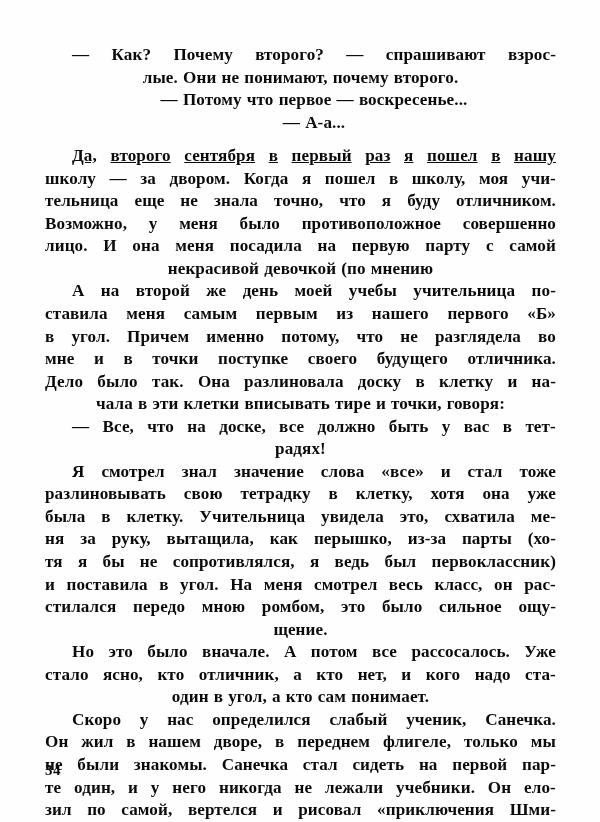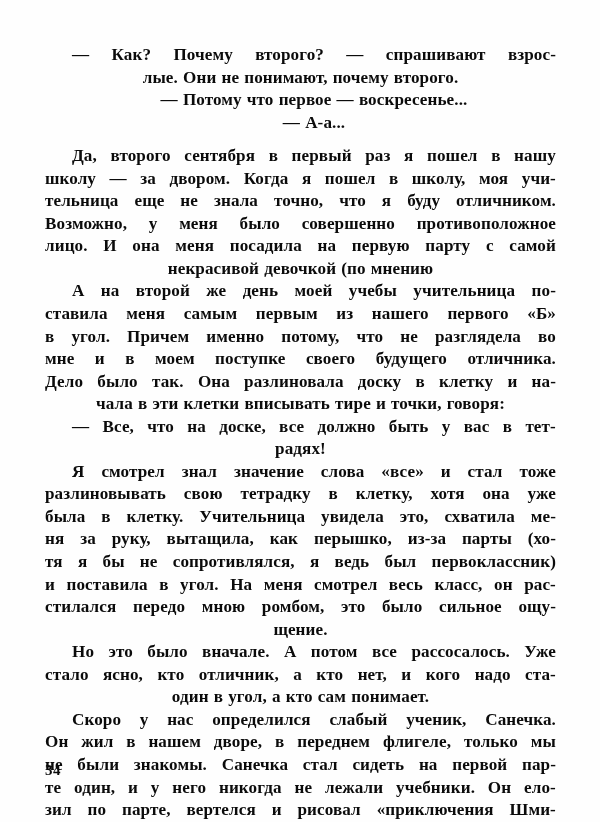--- a/index.html
+++ b/index.html
@@ -59,20 +59,21 @@
     font-family: Liberation Serif, serif;
   }
 
   .line.indent {
     padding-left: 27px;
   }
 
   
   .line.gap-before {
     margin-top: 11px;
+    text-decoration: underline;
   }
 
   .w {
     display: inline-block;
   }
 
   .page-number {
     position: absolute;
     left: 45px;
     top: 762px;
@@ -96,29 +97,29 @@
       <div class="para">
         <div class="line last indent"><span class="w">—</span><span class="w">Потому</span><span class="w">что</span><span class="w">первое</span><span class="w">—</span><span class="w">воскресенье...</span></div>
       </div>
       <div class="para">
         <div class="line last indent"><span class="w">—</span><span class="w">А-а...</span></div>
       </div>
       <div class="para">
         <div class="line just indent gap-before"><span class="w">Да,</span><span class="w">второго</span><span class="w">сентября</span><span class="w">в</span><span class="w">первый</span><span class="w">раз</span><span class="w">я</span><span class="w">пошел</span><span class="w">в</span><span class="w">нашу</span></div>
         <div class="line just"><span class="w">школу</span><span class="w">—</span><span class="w">за</span><span class="w">двором.</span><span class="w">Когда</span><span class="w">я</span><span class="w">пошел</span><span class="w">в</span><span class="w">школу,</span><span class="w">моя</span><span class="w">учи-</span></div>
         <div class="line just"><span class="w">тельница</span><span class="w">еще</span><span class="w">не</span><span class="w">знала</span><span class="w">точно,</span><span class="w">что</span><span class="w">я</span><span class="w">буду</span><span class="w">отличником.</span></div>
-        <div class="line just"><span class="w">Возможно,</span><span class="w">у</span><span class="w">меня</span><span class="w">было</span><span class="w">совершенно</span><span class="w">противоположное</span></div>
+        <div class="line just"><span class="w">Возможно,</span><span class="w">у</span><span class="w">меня</span><span class="w">было</span><span class="w">противоположное</span><span class="w">совершенно</span></div>
         <div class="line just"><span class="w">лицо.</span><span class="w">И</span><span class="w">она</span><span class="w">меня</span><span class="w">посадила</span><span class="w">на</span><span class="w">первую</span><span class="w">парту</span><span class="w">с</span><span class="w">самой</span></div>
         <div class="line last"><span class="w">некрасивой</span><span class="w">девочкой</span><span class="w">(по</span><span class="w">мнению</span></div>
       </div>
       <div class="para">
         <div class="line just indent"><span class="w">А</span><span class="w">на</span><span class="w">второй</span><span class="w">же</span><span class="w">день</span><span class="w">моей</span><span class="w">учебы</span><span class="w">учительница</span><span class="w">по-</span></div>
         <div class="line just"><span class="w">ставила</span><span class="w">меня</span><span class="w">самым</span><span class="w">первым</span><span class="w">из</span><span class="w">нашего</span><span class="w">первого</span><span class="w">«Б»</span></div>
         <div class="line just"><span class="w">в</span><span class="w">угол.</span><span class="w">Причем</span><span class="w">именно</span><span class="w">потому,</span><span class="w">что</span><span class="w">не</span><span class="w">разглядела</span><span class="w">во</span></div>
-        <div class="line just"><span class="w">мне</span><span class="w">и</span><span class="w">в</span><span class="w">моем</span><span class="w">поступке</span><span class="w">своего</span><span class="w">будущего</span><span class="w">отличника.</span></div>
+        <div class="line just"><span class="w">мне</span><span class="w">и</span><span class="w">в</span><span class="w">точки</span><span class="w">поступке</span><span class="w">своего</span><span class="w">будущего</span><span class="w">отличника.</span></div>
         <div class="line just"><span class="w">Дело</span><span class="w">было</span><span class="w">так.</span><span class="w">Она</span><span class="w">разлиновала</span><span class="w">доску</span><span class="w">в</span><span class="w">клетку</span><span class="w">и</span><span class="w">на-</span></div>
         <div class="line last"><span class="w">чала</span><span class="w">в</span><span class="w">эти</span><span class="w">клетки</span><span class="w">вписывать</span><span class="w">тире</span><span class="w">и</span><span class="w">точки,</span><span class="w">говоря:</span></div>
       </div>
       <div class="para">
         <div class="line just indent"><span class="w">—</span><span class="w">Все,</span><span class="w">что</span><span class="w">на</span><span class="w">доске,</span><span class="w">все</span><span class="w">должно</span><span class="w">быть</span><span class="w">у</span><span class="w">вас</span><span class="w">в</span><span class="w">тет-</span></div>
         <div class="line last"><span class="w">радях!</span></div>
       </div>
       <div class="para">
         <div class="line just indent"><span class="w">Я</span><span class="w">смотрел</span><span class="w">знал</span><span class="w">значение</span><span class="w">слова</span><span class="w">«все»</span><span class="w">и</span><span class="w">стал</span><span class="w">тоже</span></div>
         <div class="line just"><span class="w">разлиновывать</span><span class="w">свою</span><span class="w">тетрадку</span><span class="w">в</span><span class="w">клетку,</span><span class="w">хотя</span><span class="w">она</span><span class="w">уже</span></div>
@@ -132,20 +133,20 @@
       <div class="para">
         <div class="line just indent"><span class="w">Но</span><span class="w">это</span><span class="w">было</span><span class="w">вначале.</span><span class="w">А</span><span class="w">потом</span><span class="w">все</span><span class="w">рассосалось.</span><span class="w">Уже</span></div>
         <div class="line just"><span class="w">стало</span><span class="w">ясно,</span><span class="w">кто</span><span class="w">отличник,</span><span class="w">а</span><span class="w">кто</span><span class="w">нет,</span><span class="w">и</span><span class="w">кого</span><span class="w">надо</span><span class="w">ста-</span></div>
         <div class="line last"><span class="w">один</span><span class="w">в</span><span class="w">угол,</span><span class="w">а</span><span class="w">кто</span><span class="w">сам</span><span class="w">понимает.</span></div>
       </div>
       <div class="para">
         <div class="line just indent"><span class="w">Скоро</span><span class="w">у</span><span class="w">нас</span><span class="w">определился</span><span class="w">слабый</span><span class="w">ученик,</span><span class="w">Санечка.</span></div>
         <div class="line just"><span class="w">Он</span><span class="w">жил</span><span class="w">в</span><span class="w">нашем</span><span class="w">дворе,</span><span class="w">в</span><span class="w">переднем</span><span class="w">флигеле,</span><span class="w">только</span><span class="w">мы</span></div>
         <div class="line just"><span class="w">не</span><span class="w">были</span><span class="w">знакомы.</span><span class="w">Санечка</span><span class="w">стал</span><span class="w">сидеть</span><span class="w">на</span><span class="w">первой</span><span class="w">пар-</span></div>
         <div class="line just"><span class="w">те</span><span class="w">один,</span><span class="w">и</span><span class="w">у</span><span class="w">него</span><span class="w">никогда</span><span class="w">не</span><span class="w">лежали</span><span class="w">учебники.</span><span class="w">Он</span><span class="w">ело-</span></div>
-        <div class="line just"><span class="w">зил</span><span class="w">по</span><span class="w">парте,</span><span class="w">вертелся</span><span class="w">и</span><span class="w">рисовал</span><span class="w">«приключения</span><span class="w">Шми-</span></div>
+        <div class="line just"><span class="w">зил</span><span class="w">по</span><span class="w">самой,</span><span class="w">вертелся</span><span class="w">и</span><span class="w">рисовал</span><span class="w">«приключения</span><span class="w">Шми-</span></div>
         <div class="line just"><span class="w">да».</span><span class="w">У</span><span class="w">нас</span><span class="w">был</span><span class="w">Дима</span><span class="w">Шмидт</span><span class="w">—</span><span class="w">тихий</span><span class="w">мальчик,</span><span class="w">«хо-</span></div>
       </div>
     </div>
 
   <div class="page-number">34</div>
 
 </div>
 
 </body></html>

